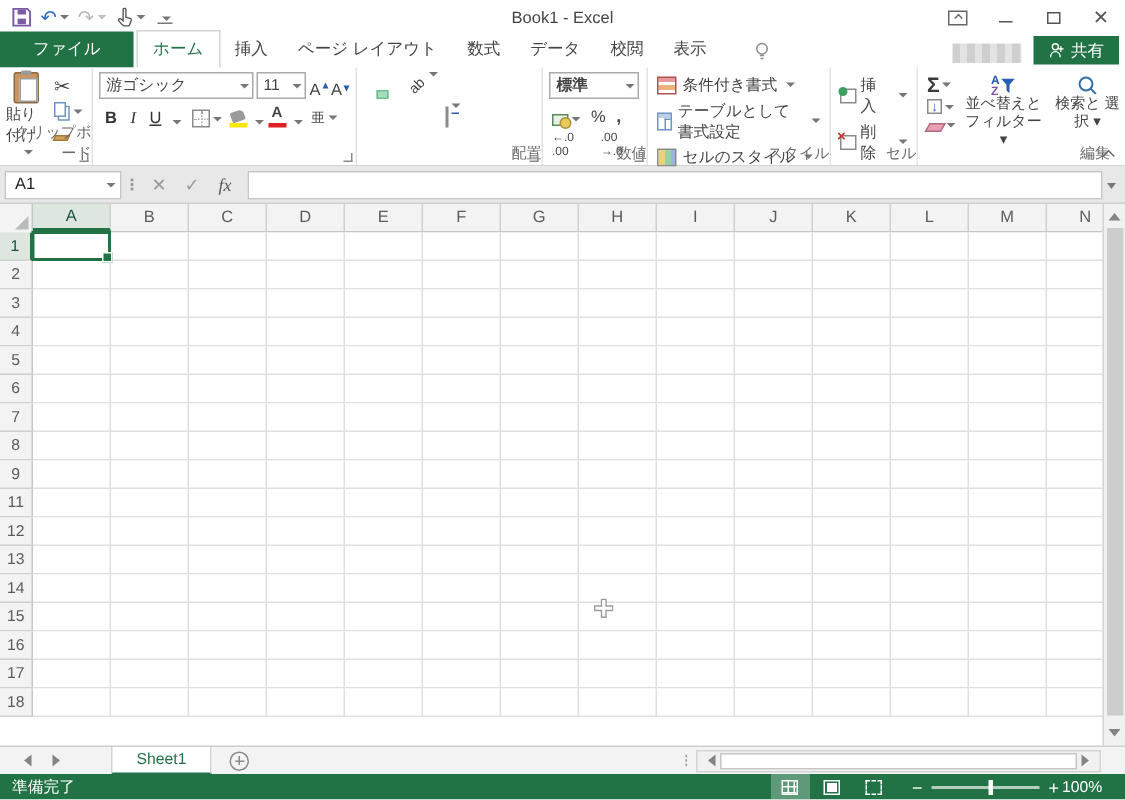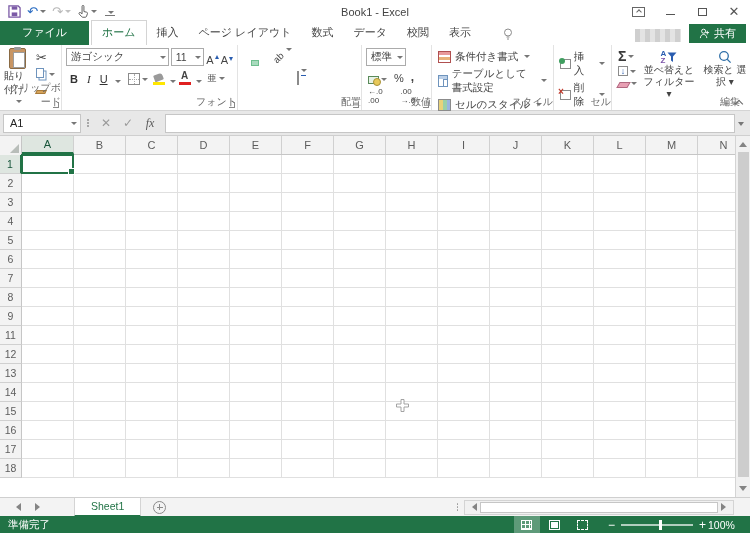--- a/index.html
+++ b/index.html
@@ -296,21 +296,20 @@
       <span class="colorbtn">
           <span style="font-size:10px;font-weight:bold;">A</span>
           <span class="bar" style="background:#e02020;"></span>
         </span>
       <span class="dd"></span>
       <span class="rbtn" style="margin-left:3px;font-size:9px;">
           <span>亜</span>
           <span class="dd"></span>
         </span>
     </div>
-    <div class="grplabel">フォント</div>
     <span class="dlg"></span>
   </div>
 
   <div class="grp" style="width:124px;">
     <div class="minirow">
       <span class="abtn"><span class="li left" style="background-position:left 0,left 2px,left 4px;background-size:100% 1.4px,100% 1.4px,64% 1.4px;"></span></span>
       <span class="abtn sel"><span class="li center"></span></span>
       <span class="abtn"><span class="li left" style="background-position:left 4px,left 6px,left 8px;background-size:64% 1.4px,100% 1.4px,100% 1.4px;"></span></span>
       <span class="abtn"><span class="ico-orient">ab</span><span class="dd"></span></span>
       <span class="abtn" style="margin-left:8px;"><span class="ico-wrap"></span></span>
@@ -321,21 +320,21 @@
       <span class="abtn"><span class="li right"></span></span>
       <span class="abtn"><span class="ico-indent out"></span></span>
       <span class="abtn"><span class="ico-indent"></span></span>
       <span class="abtn" style="margin-left:6px;"><span class="ico-merge"></span><span class="dd"></span></span>
     </div>
     <div class="grplabel">配置</div>
     <span class="dlg"></span>
   </div>
 
   <div class="grp" style="width:70px;">
-    <span class="combo" style="width:40px;">
+    <span class="combo" style="width:60px;font-weight:bold;">
         <span>標準</span>
         <span class="dd"></span>
       </span>
     <div class="minirow" style="margin-top:3px;gap:3px;">
       <span class="rbtn">
           <span class="ico-currency"></span>
           <span class="dd"></span>
         </span>
       <span class="rbtn" style="font-size:11px;">%</span>
       <span class="rbtn" style="font-size:12px;font-weight:bold;">,</span>

